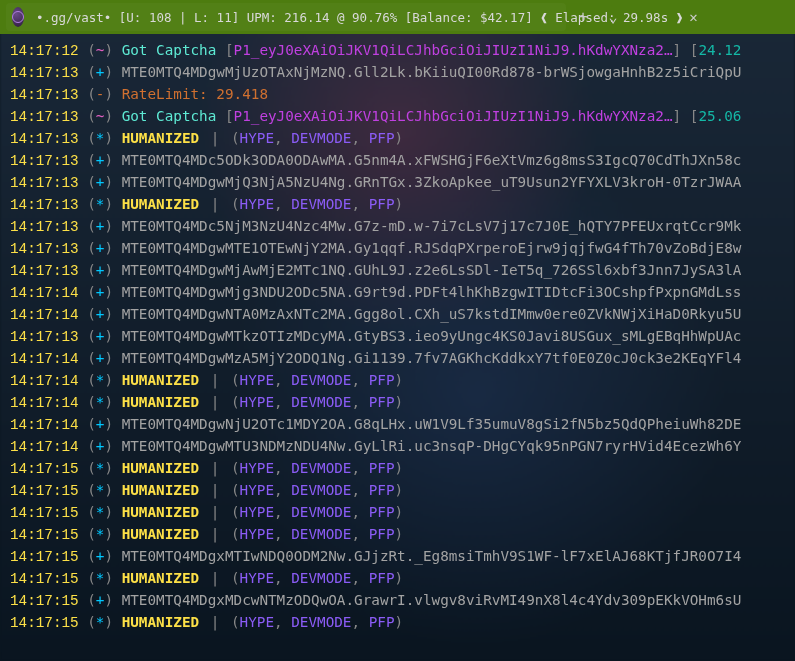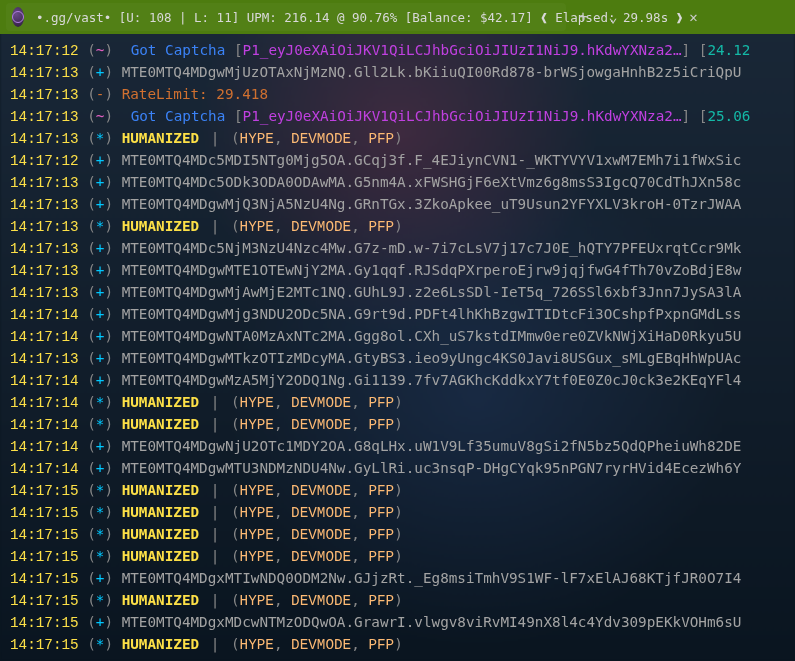--- a/index.html
+++ b/index.html
@@ -78,30 +78,30 @@
       padding: 6px 10px;
       line-height: 21px;
     }
     .line { white-space: nowrap; }
     .ts { color: #fde047; font-family: Liberation Mono, monospace; }
     .paren { color: #888; }
     .sym-tilde { color: #e060c0; }
     .sym-plus { color: #00c8ff; }
     .sym-minus { color: #d07030; }
     .sym-star { color: #00c8ff; }
-    .msg-got { color: #3b82f6; margin-left: 9px; }
+    .msg-got { color: #5eead4; }
     .msg-ratelimit { color: #d07030; text-align: center; }
     .msg-humanized { color: #fde047; font-weight: bold; }
     .msg-token { color: #a3a3a3; }
     .bracket { color: #888; }
     .cap-val { color: #c040e0; }
     .num { color: #14b8a6; }
     .pipe { color: #888; margin: 0 3px; }
     .tags { color: #888; }
-    .tags .kw { color: #fdba74; font-family: Liberation Mono, monospace; }
+    .tags .kw { color: #8b5cf6; }
   </style>
 </head>
 <body>
 
 <div class="bg"></div>
 
 <div class="titlebar">
   <div class="tab">
     <div class="app-icon"></div>
     <span class="tab-text">•.gg/vast•  [U: 108 | L: 11]   UPM: 216.14 @ 90.76%   [Balance: $42.17]   ❰ Elapsed: 29.98s ❱</span>
@@ -110,21 +110,20 @@
   <div class="newtab">+</div>
   <div class="dropdown">⌄</div>
 </div>
 
 <div class="terminal" id="terminal">
     <div class="line"><span class="ts">14:17:12 </span><span class="paren">(</span><span class="sym-tilde">~</span><span class="paren">) </span><span class="msg-got">Got Captcha </span><span class="bracket">[</span><span class="cap-val">P1_eyJ0eXAiOiJKV1QiLCJhbGciOiJIUzI1NiJ9.hKdwYXNza2…</span><span class="bracket">] [</span><span class="num">24.12</span></div>
     <div class="line"><span class="ts">14:17:13 </span><span class="paren">(</span><span class="sym-plus">+</span><span class="paren">) </span><span class="msg-token">MTE0MTQ4MDgwMjUzOTAxNjMzNQ.Gll2Lk.bKiiuQI00Rd878-brWSjowgaHnhB2z5iCriQpU</span></div>
     <div class="line"><span class="ts">14:17:13 </span><span class="paren">(</span><span class="sym-minus">-</span><span class="paren">) </span><span class="msg-ratelimit">RateLimit: 29.418</span></div>
     <div class="line"><span class="ts">14:17:13 </span><span class="paren">(</span><span class="sym-tilde">~</span><span class="paren">) </span><span class="msg-got">Got Captcha </span><span class="bracket">[</span><span class="cap-val">P1_eyJ0eXAiOiJKV1QiLCJhbGciOiJIUzI1NiJ9.hKdwYXNza2…</span><span class="bracket">] [</span><span class="num">25.06</span></div>
     <div class="line"><span class="ts">14:17:13 </span><span class="paren">(</span><span class="sym-star">*</span><span class="paren">) </span><span class="msg-humanized">HUMANIZED</span><span class="pipe"> | </span><span class="tags">(<span class="kw">HYPE</span>, <span class="kw">DEVMODE</span>, <span class="kw">PFP</span>)</span></div>
-    <div class="line"><span class="ts">14:17:12 </span><span class="paren">(</span><span class="sym-plus">+</span><span class="paren">) </span><span class="msg-token">MTE0MTQ4MDc5MDI5NTg0Mjg5OA.GCqj3f.F_4EJiynCVN1-_WKTYVYV1xwM7EMh7i1fWxSic</span></div>
     <div class="line"><span class="ts">14:17:13 </span><span class="paren">(</span><span class="sym-plus">+</span><span class="paren">) </span><span class="msg-token">MTE0MTQ4MDc5ODk3ODA0ODAwMA.G5nm4A.xFWSHGjF6eXtVmz6g8msS3IgcQ70CdThJXn58c</span></div>
     <div class="line"><span class="ts">14:17:13 </span><span class="paren">(</span><span class="sym-plus">+</span><span class="paren">) </span><span class="msg-token">MTE0MTQ4MDgwMjQ3NjA5NzU4Ng.GRnTGx.3ZkoApkee_uT9Usun2YFYXLV3kroH-0TzrJWAA</span></div>
     <div class="line"><span class="ts">14:17:13 </span><span class="paren">(</span><span class="sym-star">*</span><span class="paren">) </span><span class="msg-humanized">HUMANIZED</span><span class="pipe"> | </span><span class="tags">(<span class="kw">HYPE</span>, <span class="kw">DEVMODE</span>, <span class="kw">PFP</span>)</span></div>
     <div class="line"><span class="ts">14:17:13 </span><span class="paren">(</span><span class="sym-plus">+</span><span class="paren">) </span><span class="msg-token">MTE0MTQ4MDc5NjM3NzU4Nzc4Mw.G7z-mD.w-7i7cLsV7j17c7J0E_hQTY7PFEUxrqtCcr9Mk</span></div>
     <div class="line"><span class="ts">14:17:13 </span><span class="paren">(</span><span class="sym-plus">+</span><span class="paren">) </span><span class="msg-token">MTE0MTQ4MDgwMTE1OTEwNjY2MA.Gy1qqf.RJSdqPXrperoEjrw9jqjfwG4fTh70vZoBdjE8w</span></div>
     <div class="line"><span class="ts">14:17:13 </span><span class="paren">(</span><span class="sym-plus">+</span><span class="paren">) </span><span class="msg-token">MTE0MTQ4MDgwMjAwMjE2MTc1NQ.GUhL9J.z2e6LsSDl-IeT5q_726SSl6xbf3Jnn7JySA3lA</span></div>
     <div class="line"><span class="ts">14:17:14 </span><span class="paren">(</span><span class="sym-plus">+</span><span class="paren">) </span><span class="msg-token">MTE0MTQ4MDgwMjg3NDU2ODc5NA.G9rt9d.PDFt4lhKhBzgwITIDtcFi3OCshpfPxpnGMdLss</span></div>
     <div class="line"><span class="ts">14:17:14 </span><span class="paren">(</span><span class="sym-plus">+</span><span class="paren">) </span><span class="msg-token">MTE0MTQ4MDgwNTA0MzAxNTc2MA.Ggg8ol.CXh_uS7kstdIMmw0ere0ZVkNWjXiHaD0Rkyu5U</span></div>
     <div class="line"><span class="ts">14:17:13 </span><span class="paren">(</span><span class="sym-plus">+</span><span class="paren">) </span><span class="msg-token">MTE0MTQ4MDgwMTkzOTIzMDcyMA.GtyBS3.ieo9yUngc4KS0Javi8USGux_sMLgEBqHhWpUAc</span></div>
     <div class="line"><span class="ts">14:17:14 </span><span class="paren">(</span><span class="sym-plus">+</span><span class="paren">) </span><span class="msg-token">MTE0MTQ4MDgwMzA5MjY2ODQ1Ng.Gi1139.7fv7AGKhcKddkxY7tf0E0Z0cJ0ck3e2KEqYFl4</span></div>

